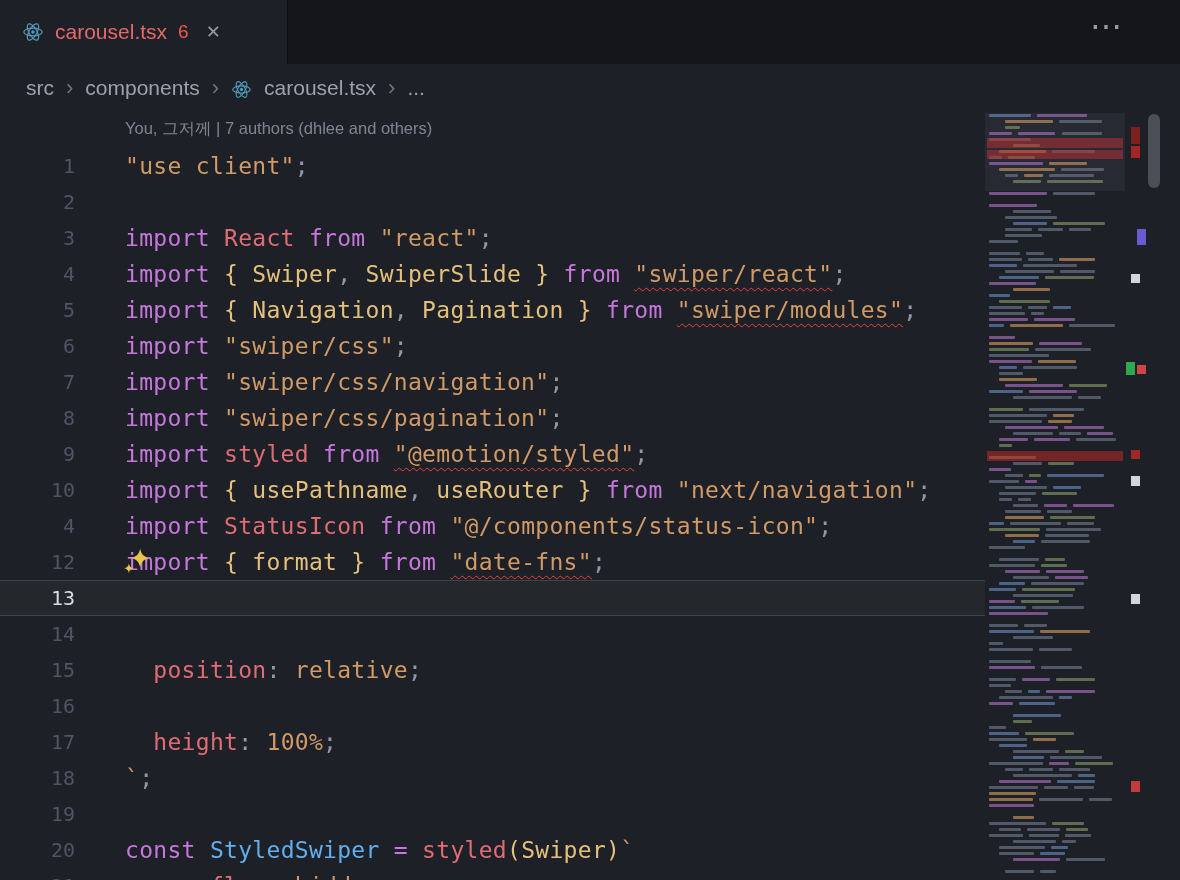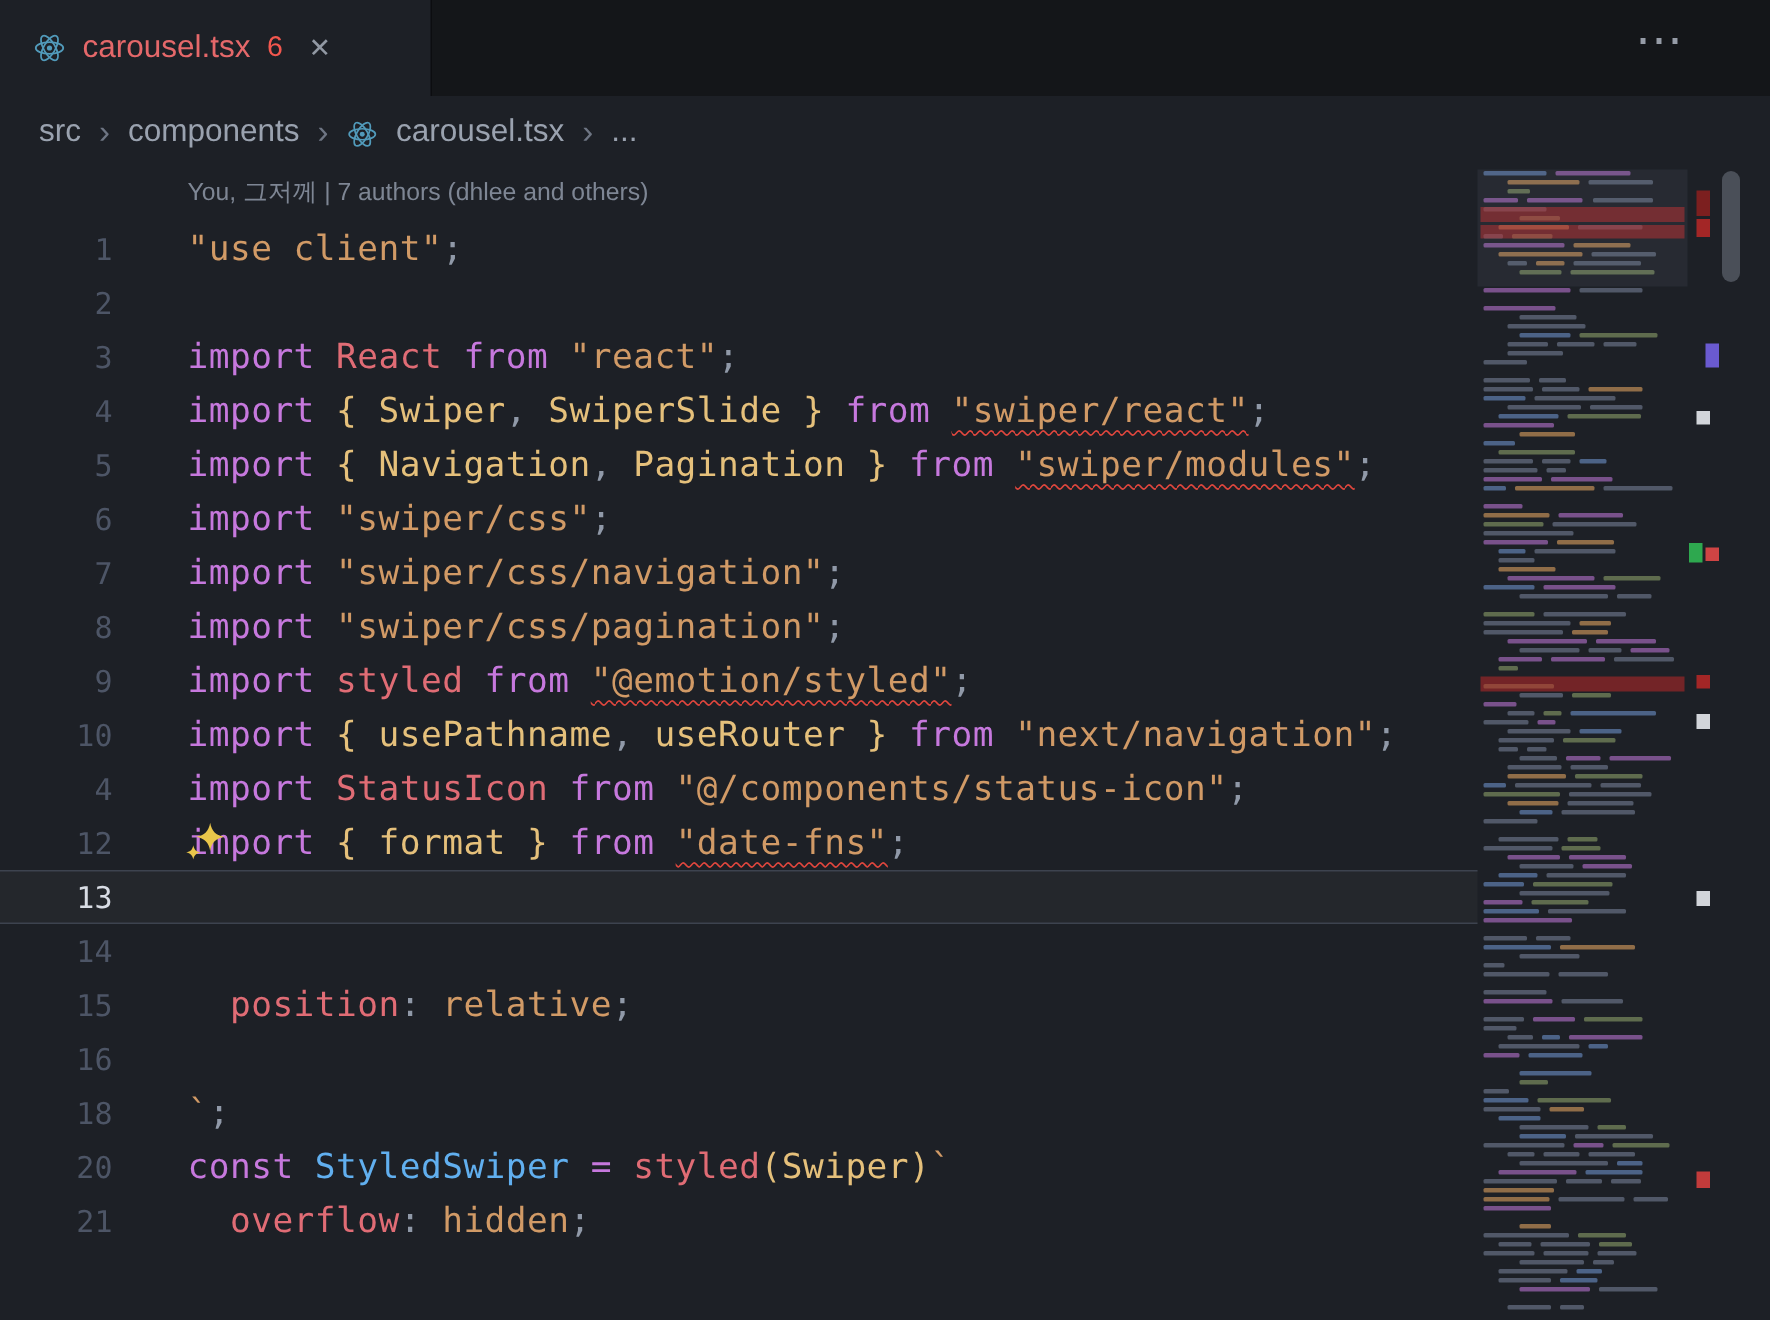--- a/index.html
+++ b/index.html
@@ -161,22 +161,30 @@
       <span class="ln">14</span>
     </div>
     <div class="code-row">
       <span class="ln">15</span>
       <span class="ct"><span class="t-red">  position</span><span class="t-pun">: </span><span class="t-str">relative</span><span class="t-pun">;</span></span>
     </div>
     <div class="code-row">
       <span class="ln">16</span>
     </div>
     <div class="code-row">
+      <span class="ln">17</span>
+      <span class="ct"><span class="t-red">  height</span><span class="t-pun">: </span><span class="t-str">100%</span><span class="t-pun">;</span></span>
+    </div>
+    <div class="code-row">
       <span class="ln">18</span>
       <span class="ct"><span class="t-str">`</span><span class="t-pun">;</span></span>
+    </div>
+    <div class="code-row">
+      <span class="ln">19</span>
+      <span class="ct"></span>
     </div>
     <div class="code-row">
       <span class="ln">20</span>
       <span class="ct"><span class="t-kw">const </span><span class="t-blu">StyledSwiper </span><span class="t-kw">= </span><span class="t-red">styled</span><span class="t-yel">(</span><span class="t-yel">Swiper</span><span class="t-yel">)</span><span class="t-str">`</span></span>
     </div>
     <div class="code-row">
       <span class="ln">21</span>
       <span class="ct"><span class="t-red">  overflow</span><span class="t-pun">: </span><span class="t-str">hidden</span><span class="t-pun">;</span></span>
     </div>
   </div>

